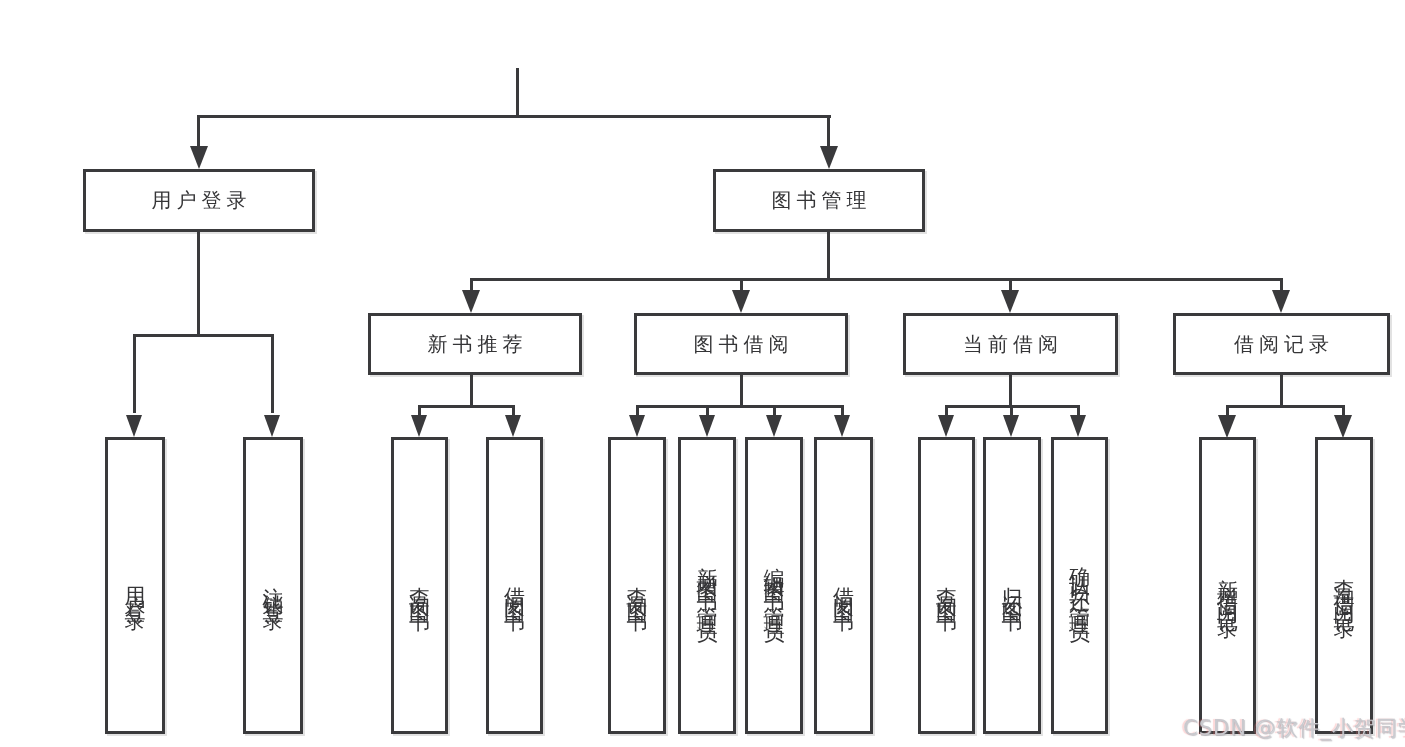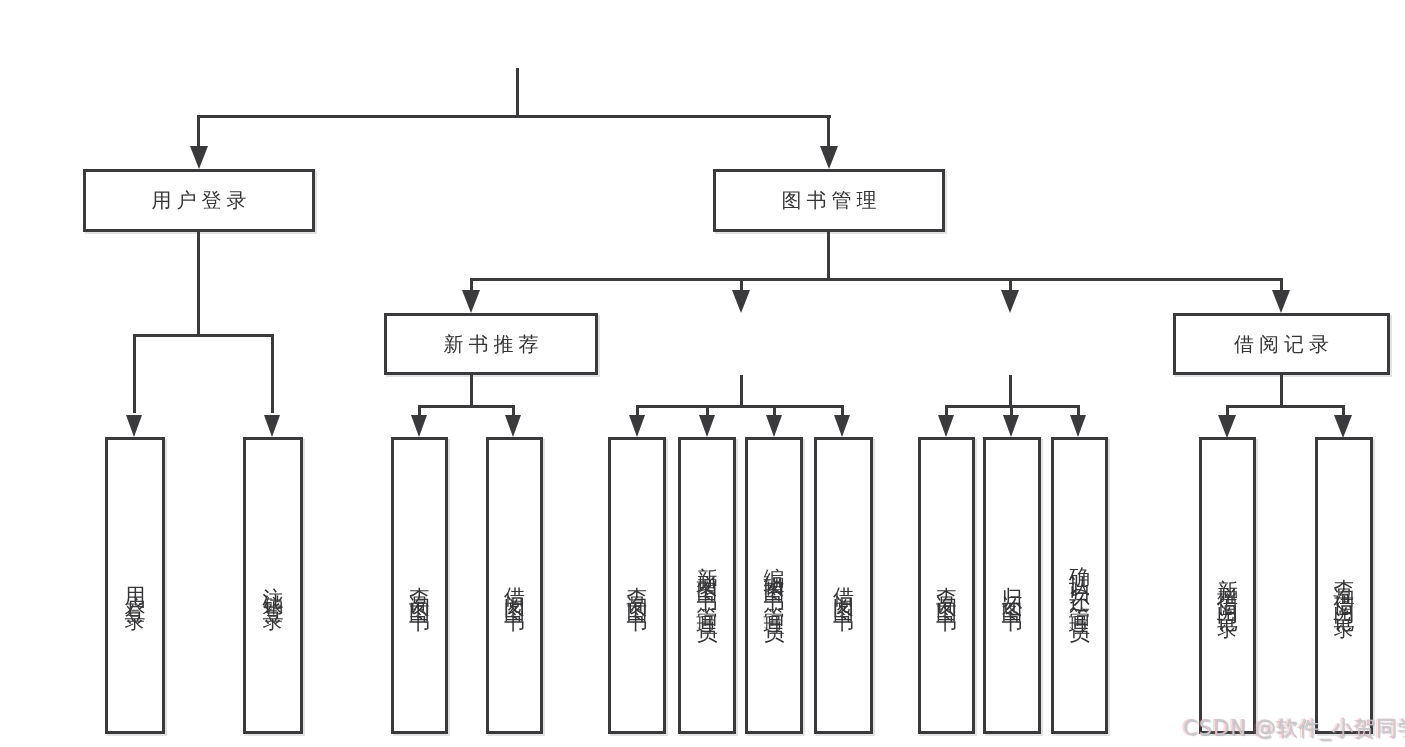--- a/index.html
+++ b/index.html
@@ -52,25 +52,27 @@
   }
 </style>
 </head>
 <body>
 
 <div class="canvas">
 
 
   <div class="node h-node" style="left:83px;top:169px;width:232px;height:63px;">用户登录</div>
 
-  <div class="node h-node" style="left:713px;top:169px;width:232px;height:63px;">图书管理</div>
+  <div class="node h-node" style="left:713px;top:169px;width:212px;height:63px;">图书管理</div>
 
-  <div class="node h-node" style="left:384px;top:313px;width:214px;height:62px;">新书推荐</div>
+  <div class="node h-node" style="left:368px;top:313px;width:214px;height:62px;">新书推荐</div>
 
+  <div class="node h-node" style="left:634px;top:313px;width:214px;height:62px;">图书借阅</div>
 
+  <div class="node h-node" style="left:903px;top:313px;width:215px;height:62px;">当前借阅</div>
 
   <div class="node h-node" style="left:1173px;top:313px;width:217px;height:62px;">借阅记录</div>
 
   <div class="node v-node" style="left:105px;top:437px;width:60px;height:297px;">
     <span>用户登录</span>
   </div>
   <div class="node v-node" style="left:243px;top:437px;width:60px;height:297px;">
     <span>注销登录</span>
   </div>
 

